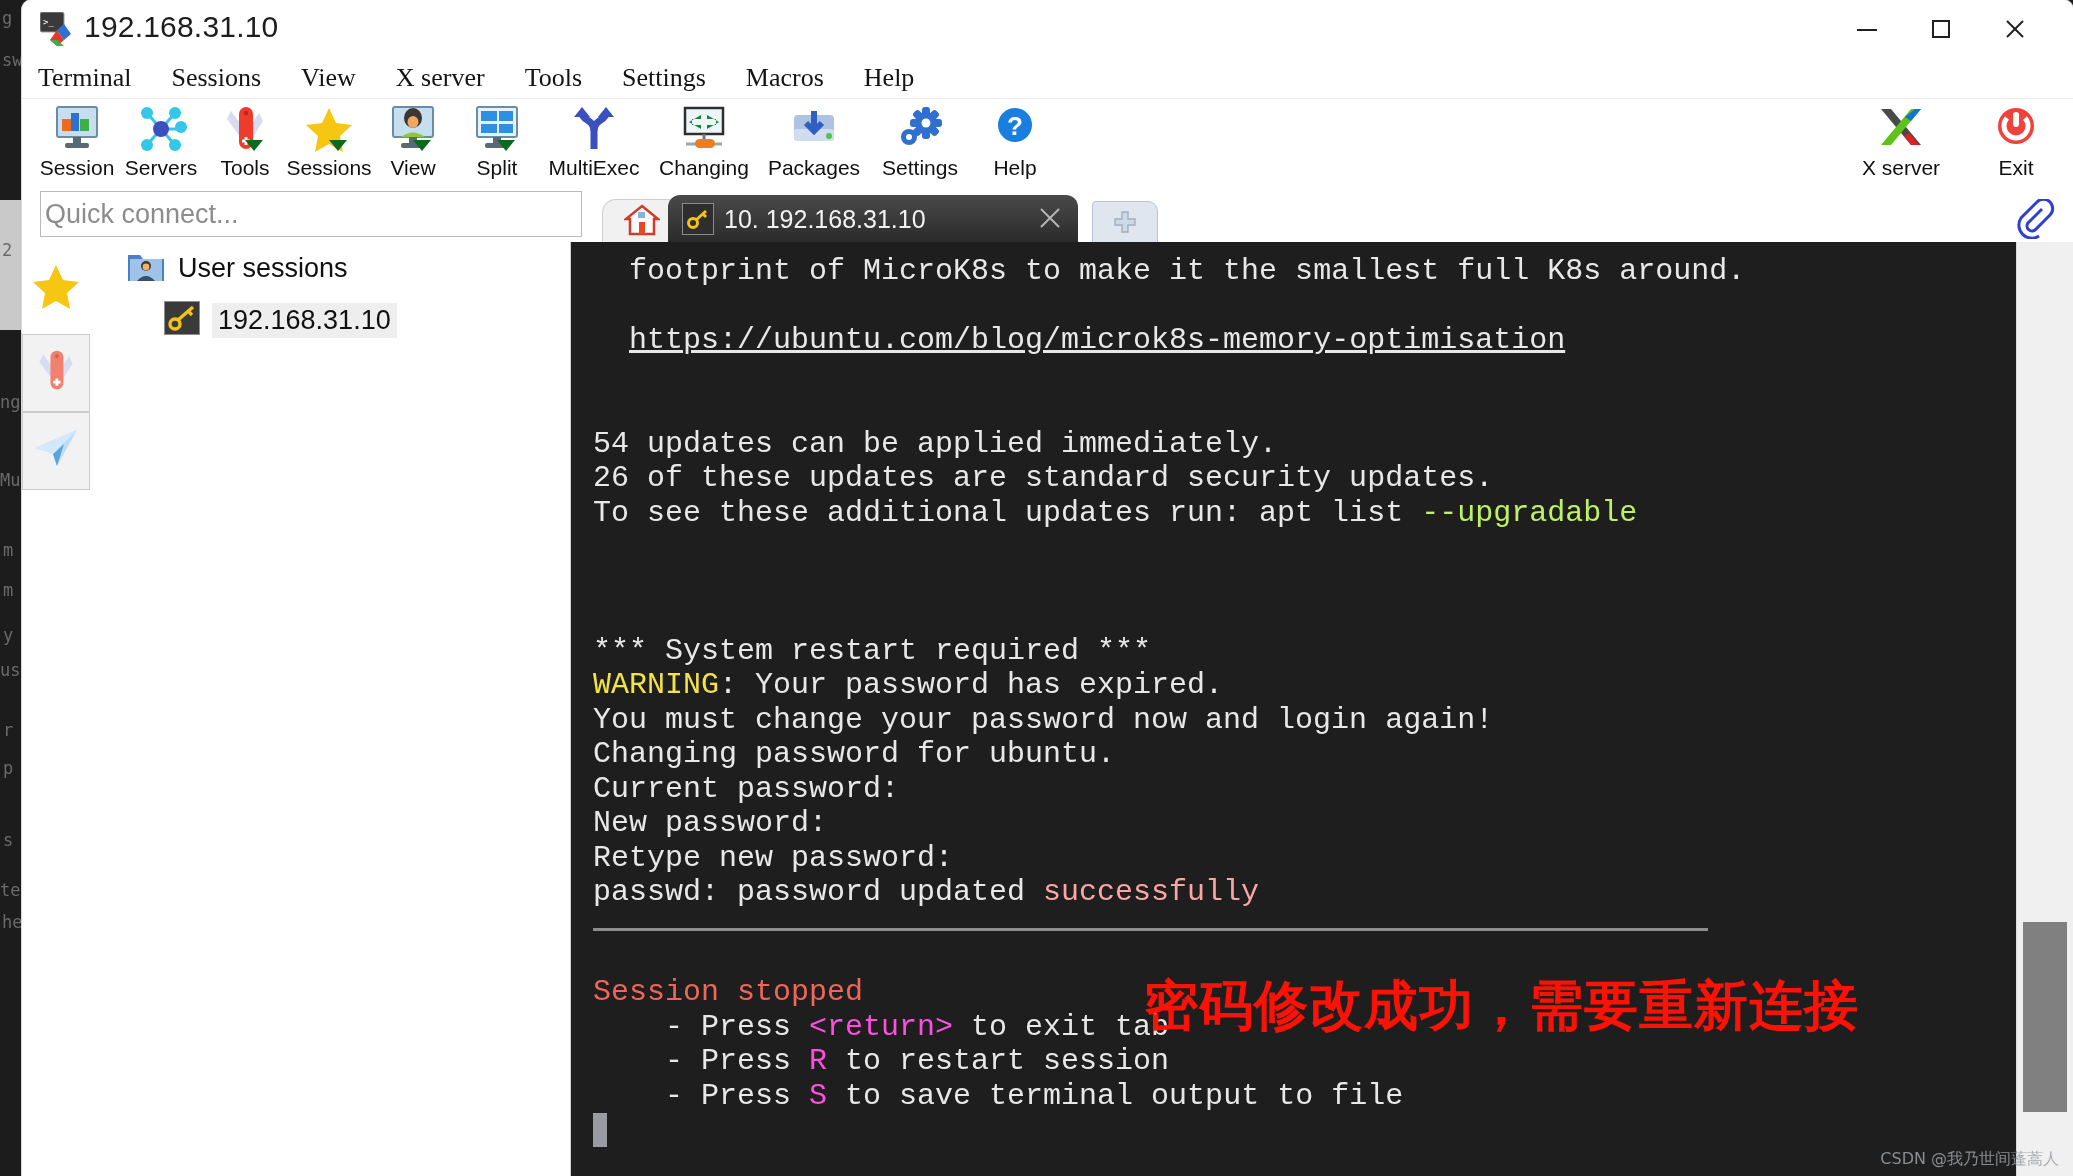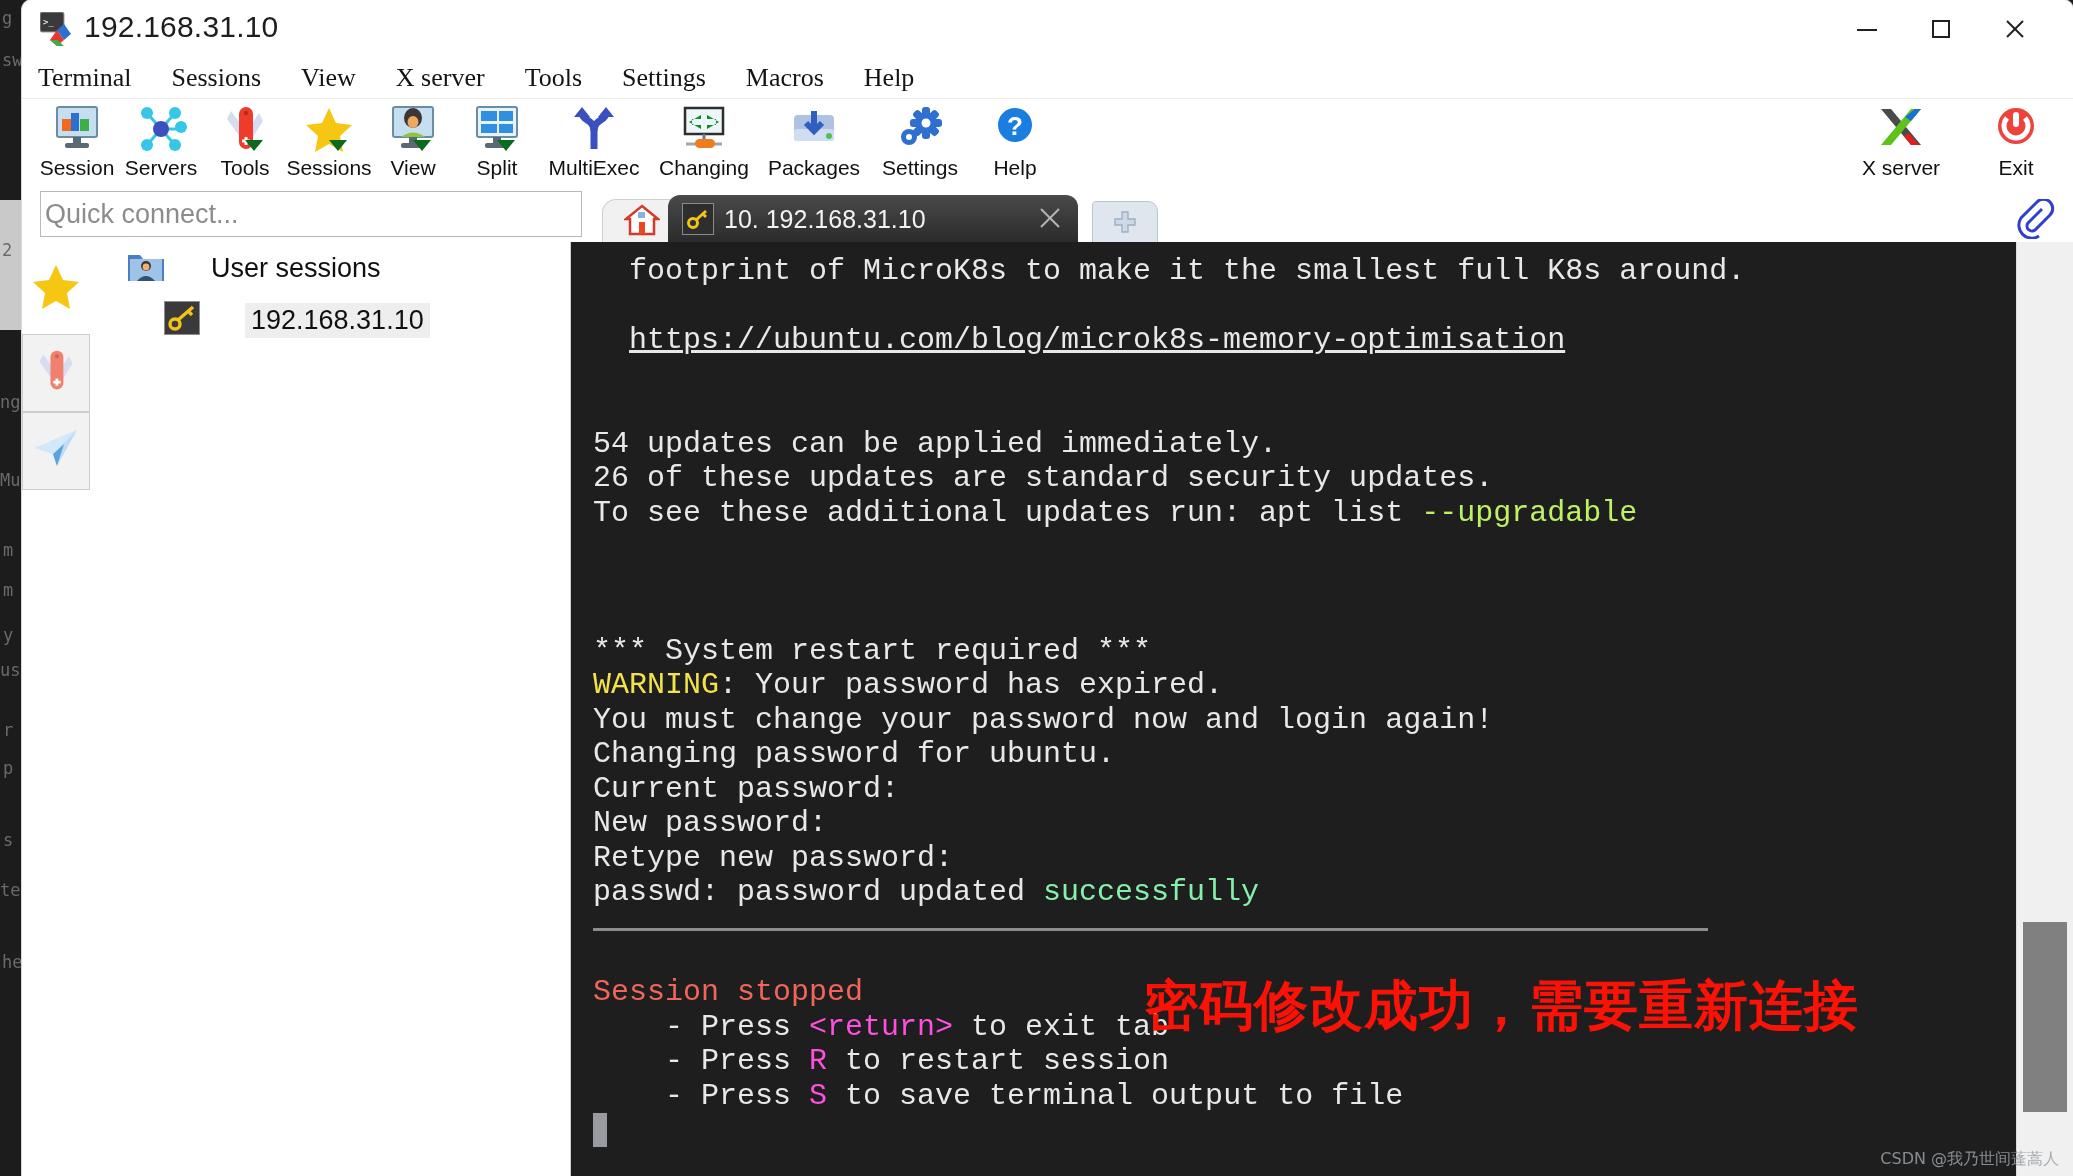--- a/index.html
+++ b/index.html
@@ -60,29 +60,29 @@
   #clip{position:absolute;right:18px;top:12px;width:44px;height:40px;}
 
   
   #body{position:absolute;left:0;top:242px;right:0;bottom:0;background:#fff;}
   
   #rail{position:absolute;left:0;top:0;width:68px;bottom:0;background:#fff;border-right:1px solid #d6d6d6;}
   .rail-btn{width:68px;height:78px;display:flex;align-items:center;justify-content:center;box-sizing:border-box;}
   .rail-btn.sel{background:#f2f2f2;border:1px solid #cccccc;}
   
   #tree{position:absolute;left:68px;top:0;width:480px;bottom:0;background:#fff;border-right:1px solid #cfcfcf;}
-  .tree-row{display:flex;align-items:center;height:52px;padding-left:36px;gap:33px;}
+  .tree-row{display:flex;align-items:center;height:52px;padding-left:36px;}
   .tree-row.child{padding-left:74px;}
   .tree-row .tlab{font-size:27px;color:#101010;margin-left:12px;}
   .tree-row.child .tlab{background:#eeeeee;padding:2px 6px;}
   
   #terminal{position:absolute;left:549px;top:0;right:0;bottom:0;background:#1e1e1e;overflow:hidden;}
   #term-inner{position:absolute;left:0;top:0;right:56px;bottom:0;padding:12px 0 0 22px;box-sizing:border-box;}
   .tline{font-family:Liberation Mono, monospace;font-size:30px;line-height:34.5px;color:#e8e8e8;white-space:pre;}
-  .c-cyan{color:#bef264;} .c-yellow{color:#f2e34a;} .c-green{color:#86efac;}
+  .c-cyan{color:#bef264;} .c-yellow{color:#f2e34a;} .c-green{color:#fca5a5;}
   .c-salmon{color:#f0665b;} .c-magenta{color:#ff4fe0;} .u{text-decoration:underline;}
   .hr{height:3px;background:#8d8d8d;margin:18px 0 10px 0;width:1115px;}
   .cursor{width:14px;height:34px;background:#9a9aa2;display:inline-block;}
   #cjk{position:absolute;left:573px;top:728px;color:#fb1207;font-size:54px;
        font-family:"DejaVu Sans",sans-serif;font-weight:700;letter-spacing:1px;white-space:nowrap;}
   
   #sb-track{position:absolute;right:0;top:0;width:56px;bottom:0;background:#f0f0f0;border-left:1px solid #dcdcdc;}
   #sb-thumb{position:absolute;right:6px;top:680px;width:44px;height:190px;background:#808080;}
   
   #watermark{position:absolute;right:14px;bottom:6px;color:#9aa0a6;font-size:16px;
@@ -99,21 +99,21 @@
   <div class="ghost" style="left:0px;top:392px;">ng</div>
   <div class="ghost" style="left:0px;top:470px;">Mu</div>
   <div class="ghost" style="left:3px;top:540px;">m</div>
   <div class="ghost" style="left:3px;top:580px;">m</div>
   <div class="ghost" style="left:3px;top:625px;">y</div>
   <div class="ghost" style="left:0px;top:660px;">us</div>
   <div class="ghost" style="left:3px;top:720px;">r</div>
   <div class="ghost" style="left:3px;top:758px;">p</div>
   <div class="ghost" style="left:3px;top:830px;">s</div>
   <div class="ghost" style="left:0px;top:880px;">te</div>
-  <div class="ghost" style="left:2px;top:912px;margin-top:40px;">he</div>
+  <div class="ghost" style="left:2px;top:912px;">he</div>
 </div>
 
 <div id="window">
 
   <div id="titlebar">
     <span id="app-icon">
       <svg width="34" height="34" viewBox="0 0 34 34">
         <rect x="0" y="0" width="24" height="20" rx="2" fill="#3a3a3a" stroke="#9a9a9a"></rect>
         <text x="3" y="13" font-size="9" fill="#fff" font-family="monospace">&gt;_</text>
         <polygon points="10,28 17,18 24,28 17,34" fill="#e23b2e"></polygon>

